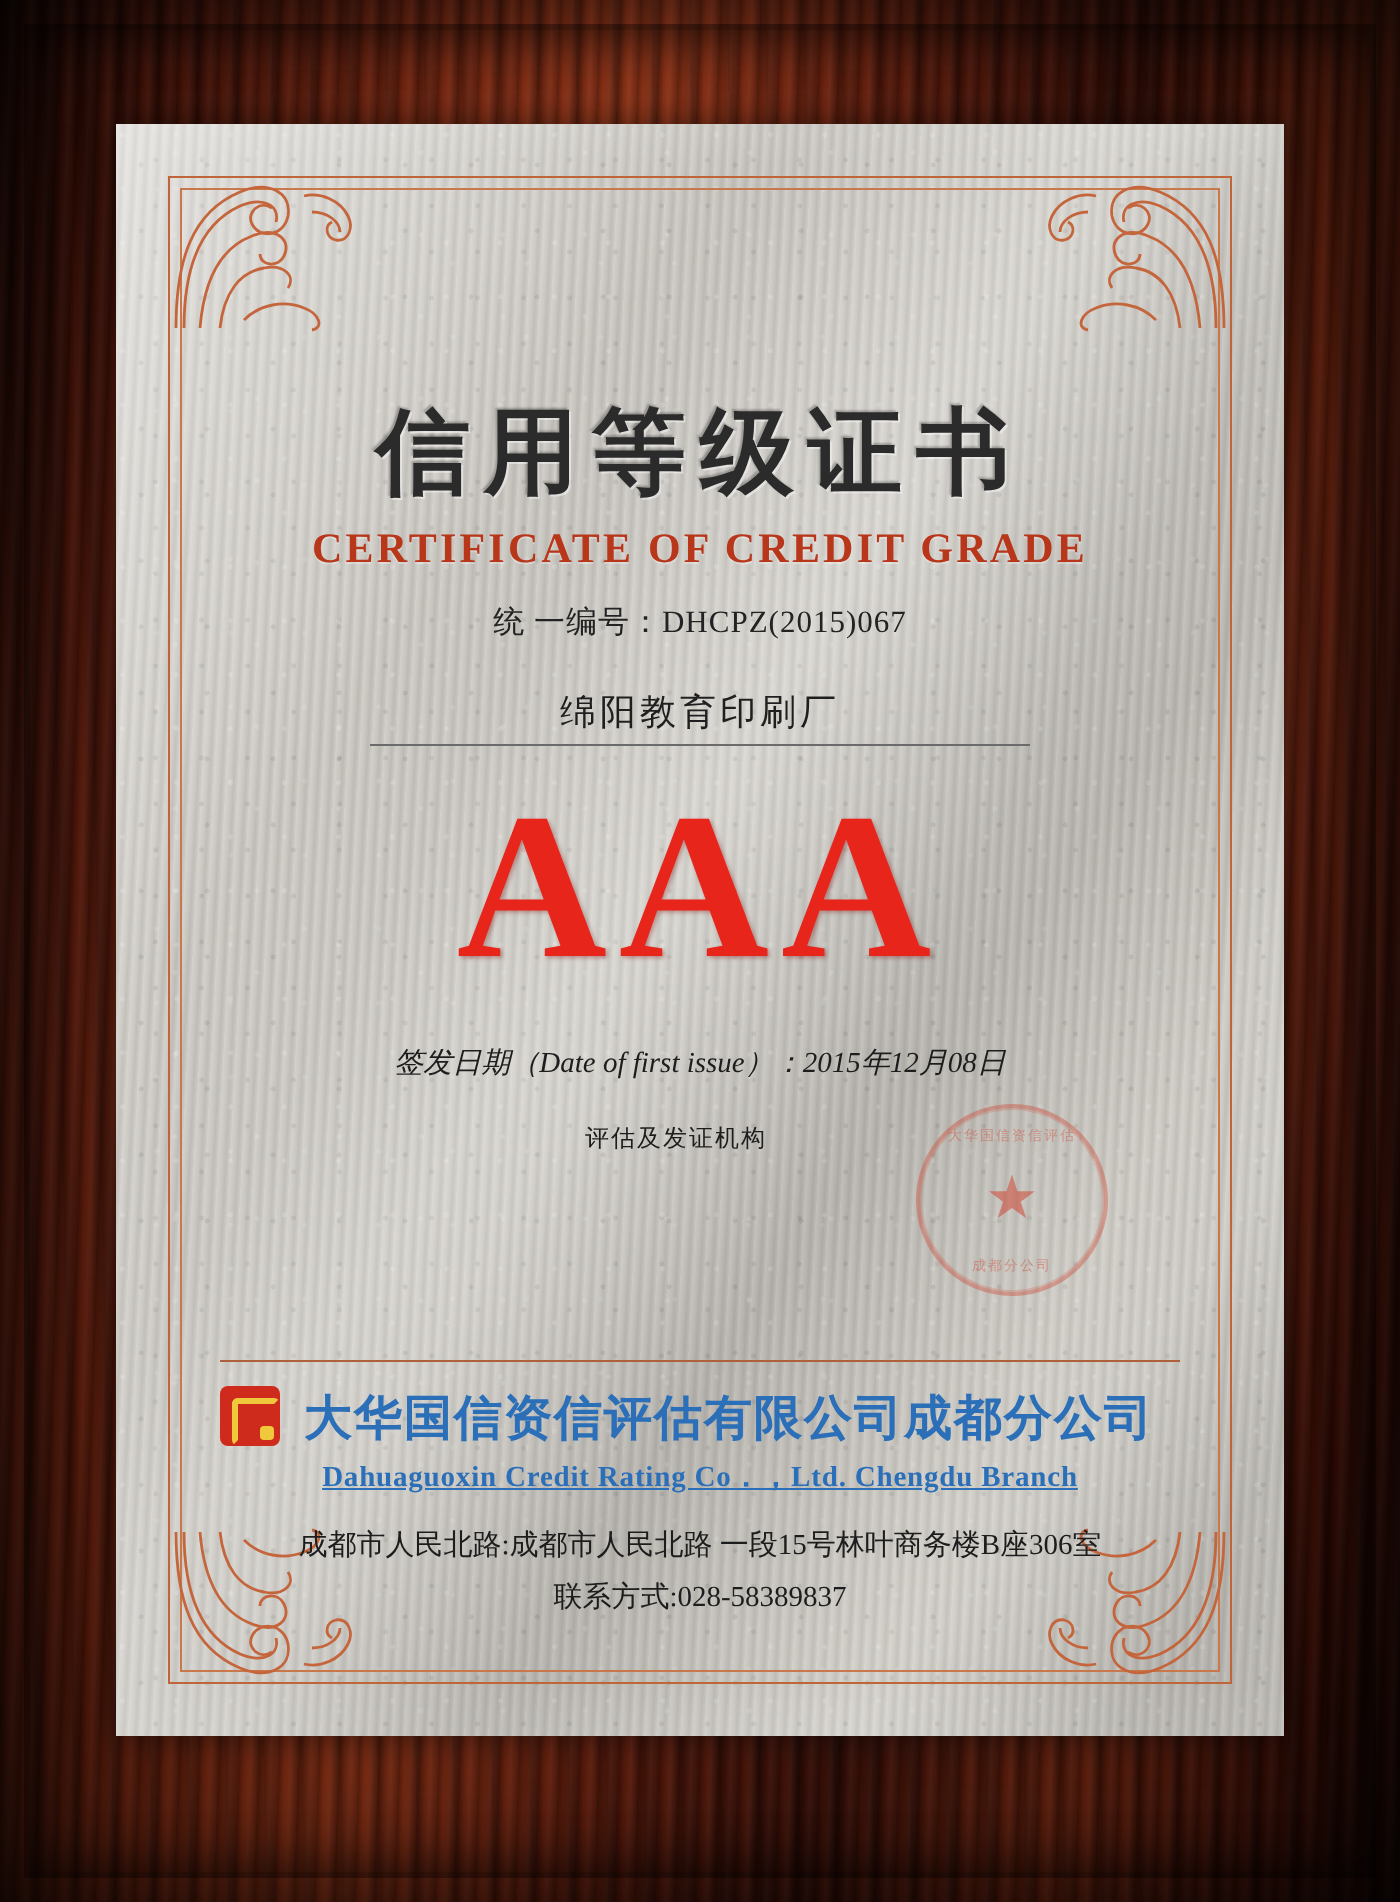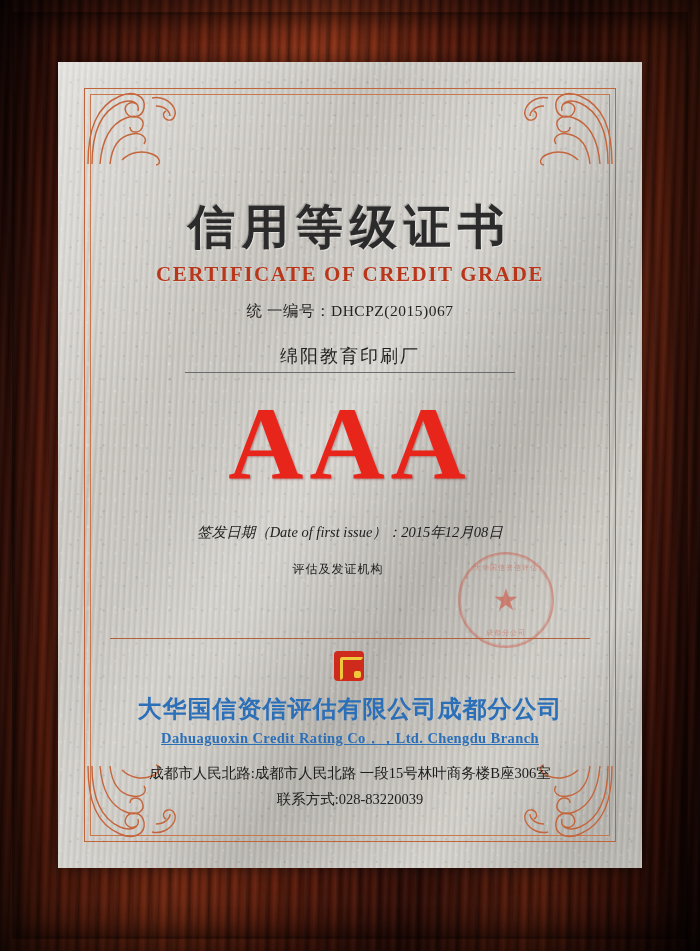--- a/index.html
+++ b/index.html
@@ -236,23 +236,22 @@
     text-align: center;
   }
   .rule {
     width: 100%;
     border-top: 1px solid #b0613b;
     margin-bottom: 12px;
   }
   .company-row {
     display: flex;
     align-items: center;
-    justify-content: flex-end;
+    justify-content: flex-start;
     gap: 10px;
-    flex-direction: column;
   }
   .logo {
     width: 32px; height: 32px;
     position: relative;
     flex: 0 0 auto;
   }
   .logo .sq {
     position: absolute;
     width: 30px; height: 30px;
     background: #cf2b1c;
@@ -390,17 +389,17 @@
         <div class="logo">
           <div class="sq"></div>
           <div class="hook"></div>
           <div class="dot"></div>
         </div>
         <div class="company-cn">大华国信资信评估有限公司成都分公司</div>
       </div>
       <div class="company-en">Dahuaguoxin Credit Rating Co．，Ltd. Chengdu Branch</div>
       <div class="addr">
         <div>成都市人民北路:成都市人民北路 一段15号林叶商务楼B座306室</div>
-        <div>联系方式:028-83220039</div>
+        <div>联系方式:028-58389837</div>
       </div>
     </div>
   </div>
 </div>
 
 </body></html>

